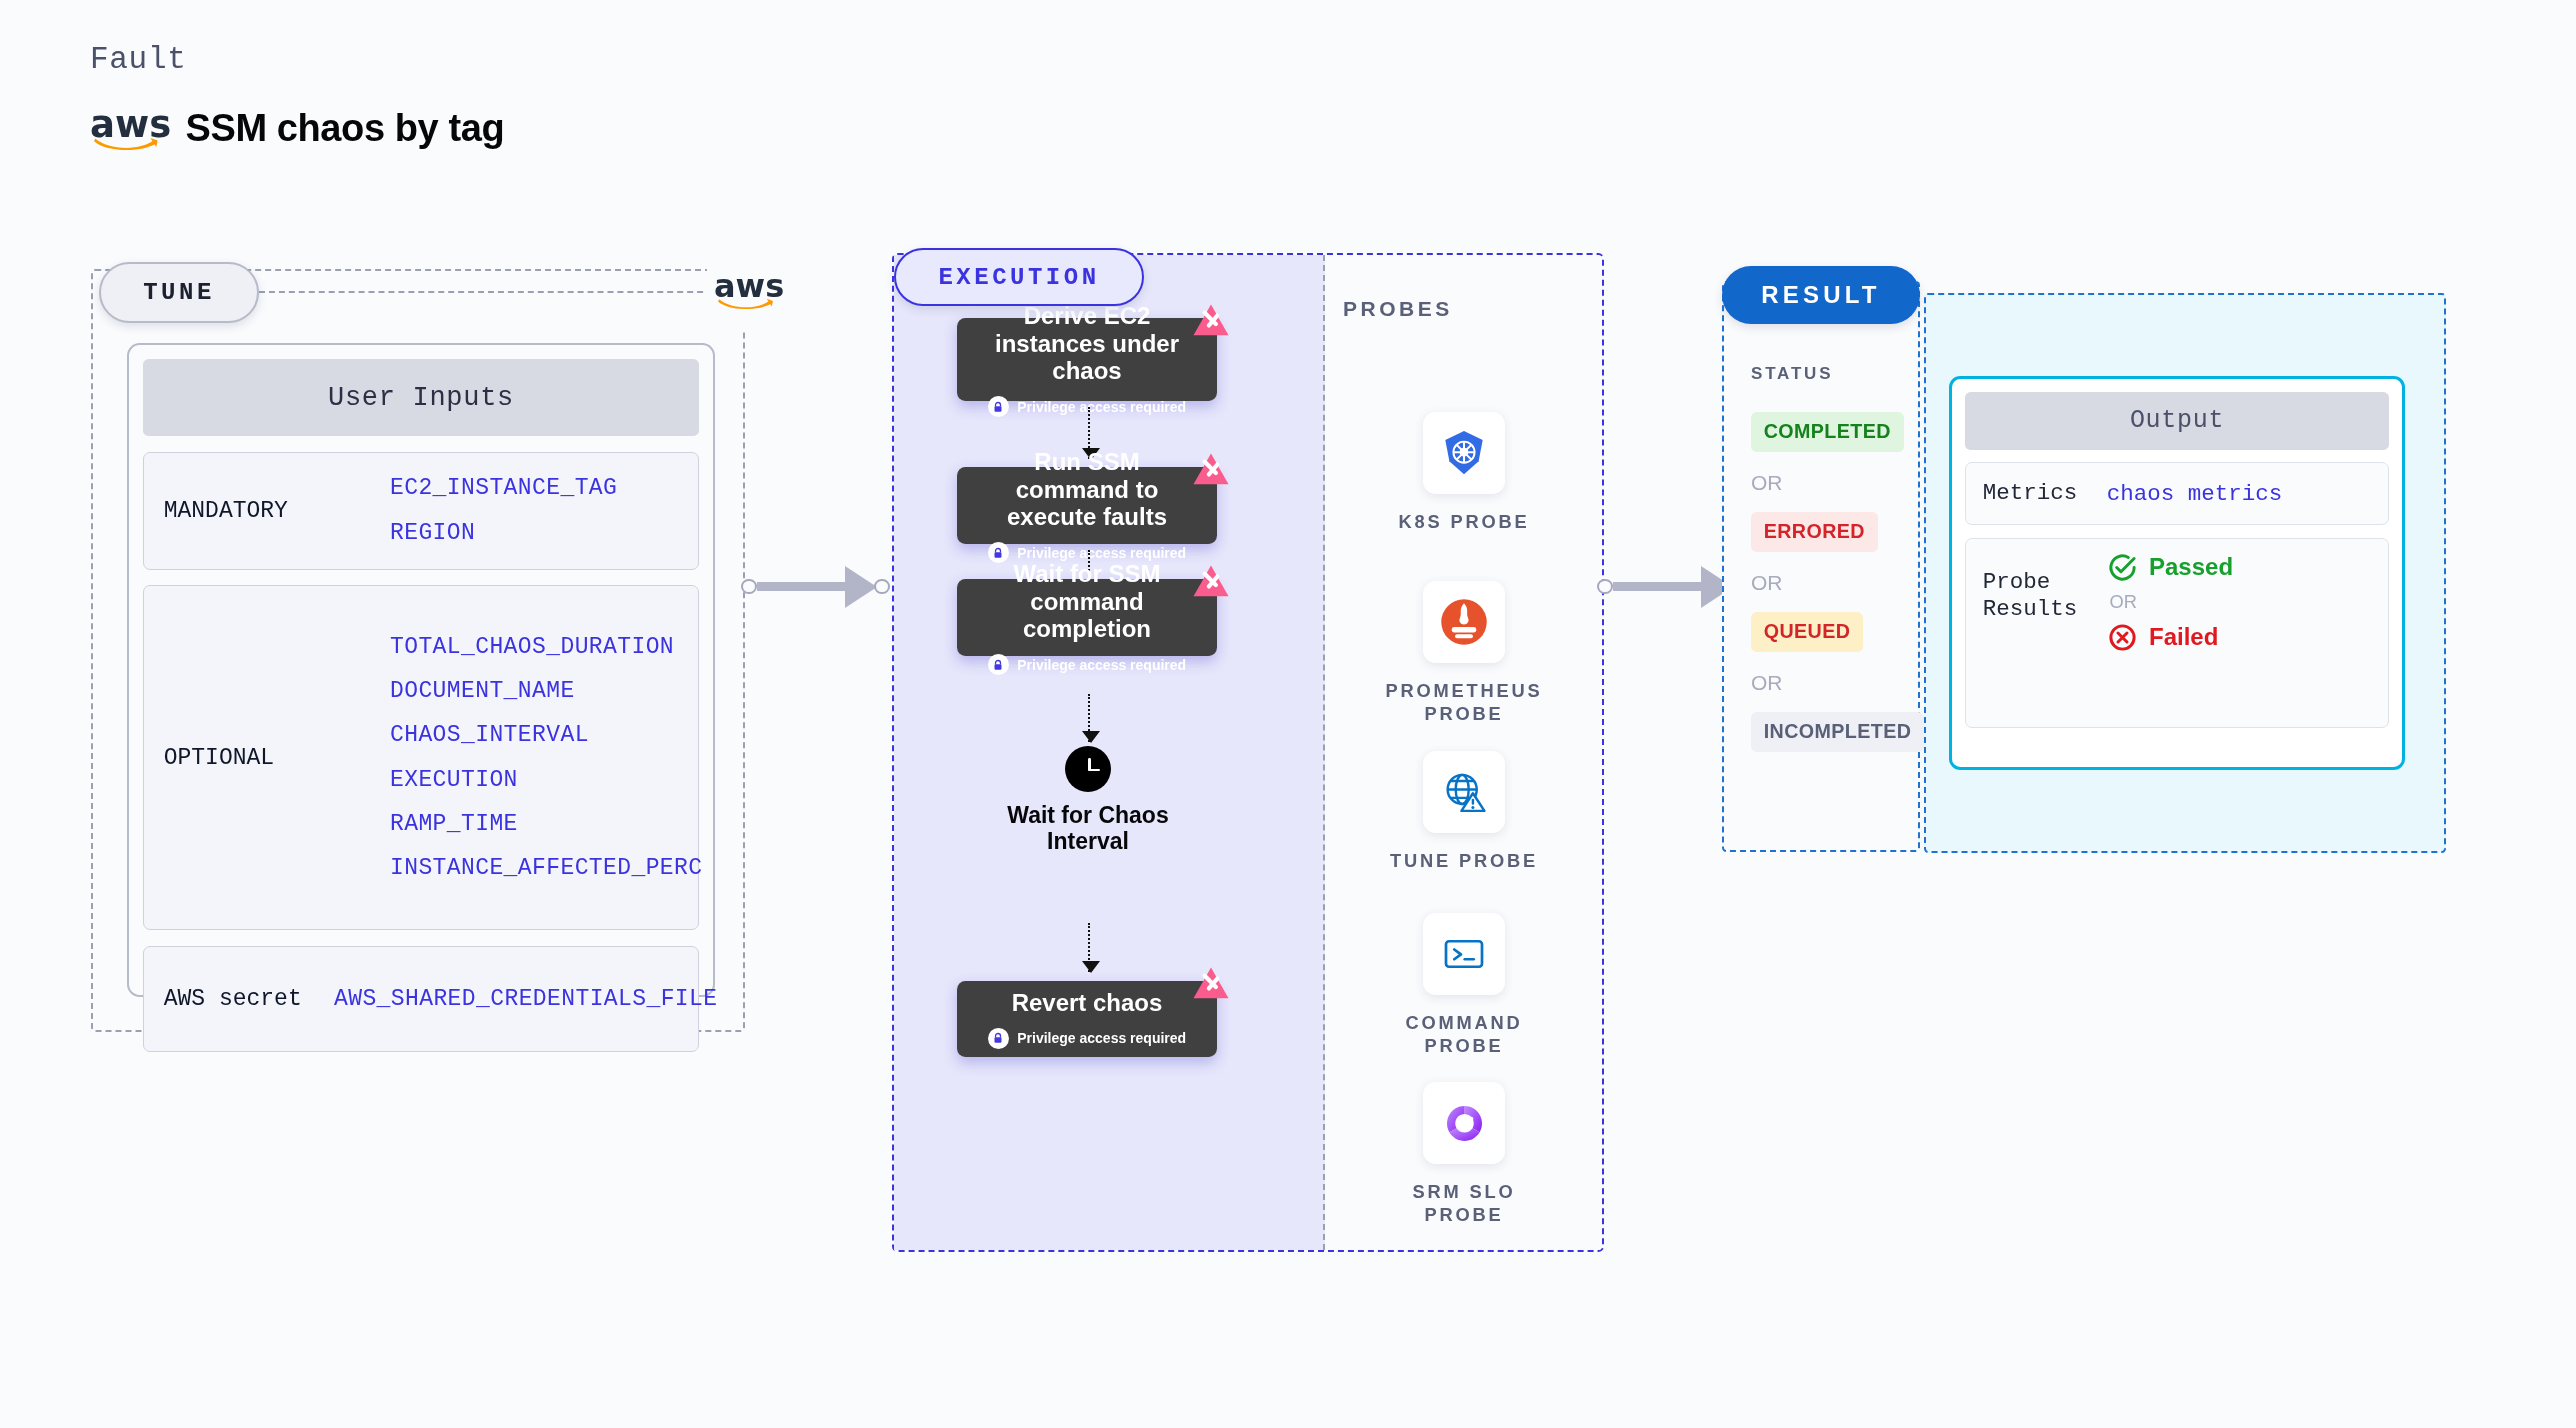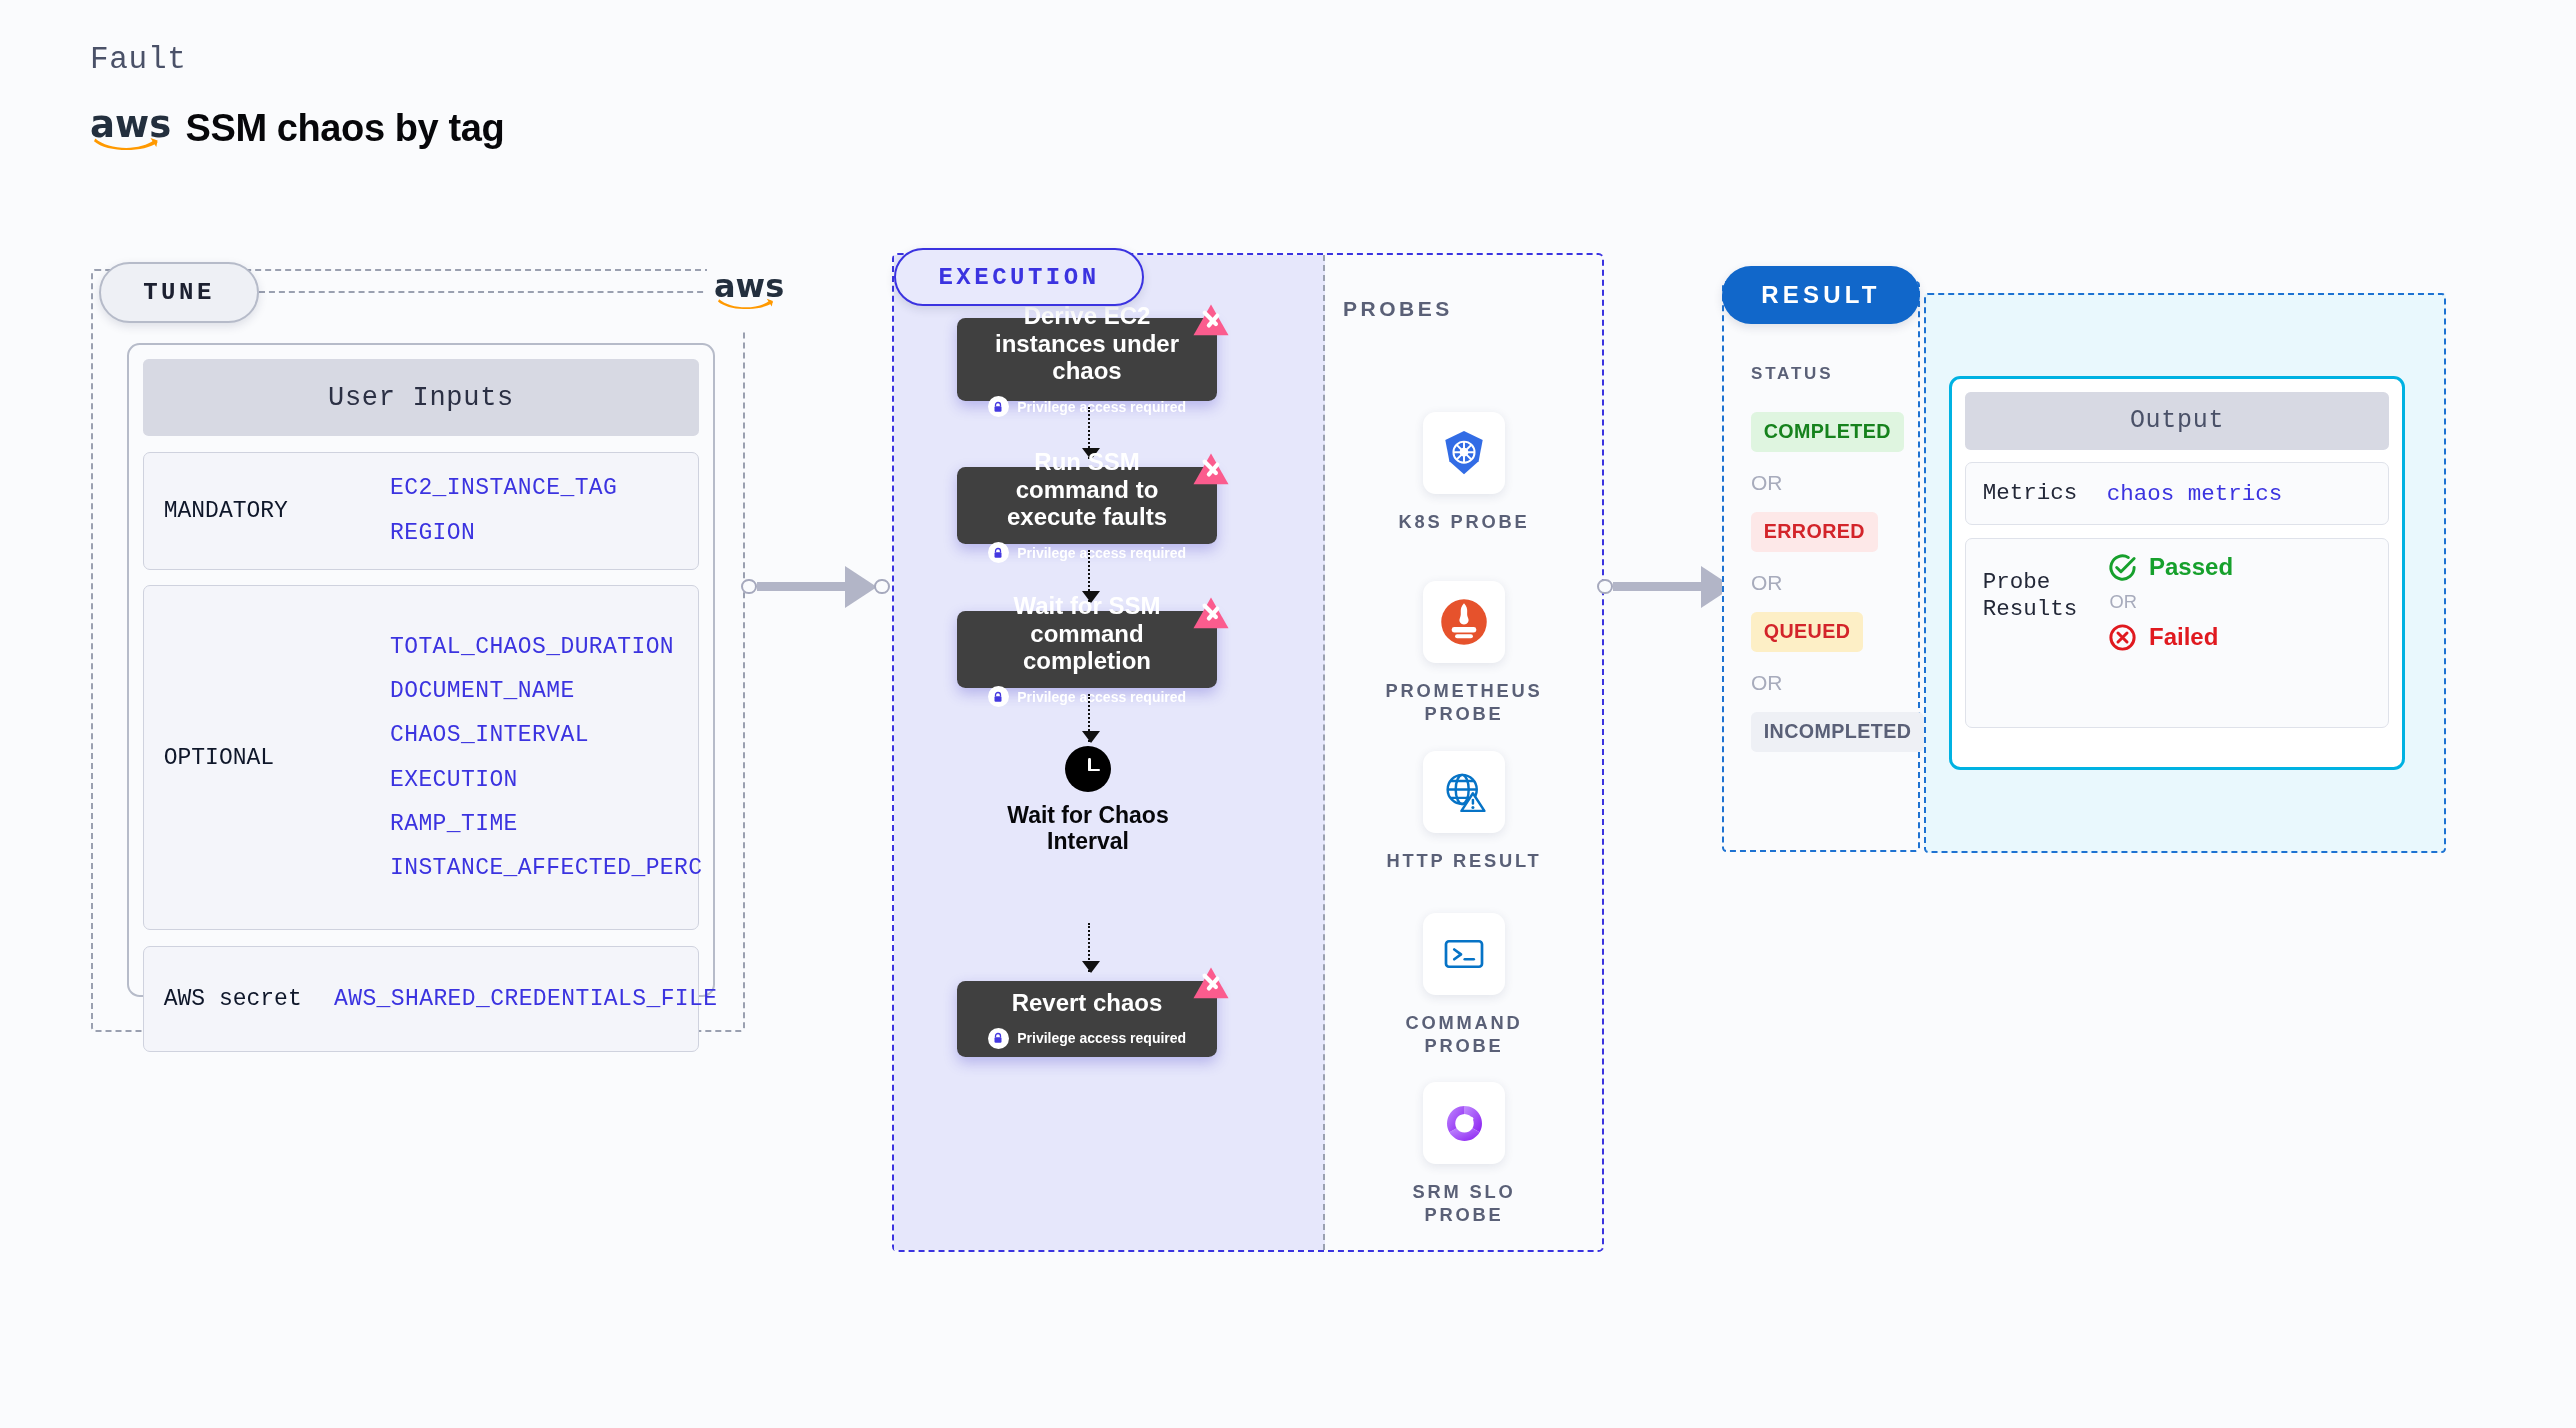--- a/index.html
+++ b/index.html
@@ -486,21 +486,21 @@
       <svg viewBox="0 0 24 24">
           <path d="M7,11 V8 a5,5 0 0 1 10,0 v3" fill="none" stroke="#4438e0" stroke-width="2.6"></path>
           <rect x="5" y="10.5" width="14" height="11" rx="2.4" fill="#4438e0"></rect>
         </svg>
     </span>
     <span>Privilege access required</span>
   </div>
 </div>
 <div class="exec-arrow" style="left:1088px; top:550px; height:52px;"></div>
 
-<div class="exec-node" style="left:957px; top:611px; width:260px; height:77px;">
+<div class="exec-node" style="left:957px; top:579px; width:260px; height:77px;">
   <svg class="harness-mark" viewBox="0 0 54 50">
     <path d="M27,2 L52,46 L2,46 Z" fill="#fb5c8e"></path>
     <path d="M18,14 L34,30" stroke="#fff" stroke-width="6" stroke-linecap="round"></path>
     <path d="M36,18 L24,32" stroke="#fff" stroke-width="6" stroke-linecap="round"></path>
   </svg>
   <div class="exec-node-title">Wait for SSM command completion</div>
   <div class="exec-node-priv">
     <span class="lock-badge">
       <svg viewBox="0 0 24 24">
           <path d="M7,11 V8 a5,5 0 0 1 10,0 v3" fill="none" stroke="#4438e0" stroke-width="2.6"></path>
@@ -568,21 +568,21 @@
       <g stroke="#0673c6" stroke-width="3.2" fill="none">
         <circle cx="29" cy="28" r="19"></circle>
         <ellipse cx="29" cy="28" rx="8.5" ry="19"></ellipse>
         <path d="M10 28 h38 M13.5 17 h31 M13.5 39 h31"></path>
       </g>
       <path d="M43 33 L58 56 H28 Z" fill="#fff" stroke="#0673c6" stroke-width="3.2" stroke-linejoin="round"></path>
       <rect x="41.4" y="40" width="3.2" height="8" rx="1.6" fill="#0673c6"></rect>
       <circle cx="43" cy="51.5" r="2" fill="#0673c6"></circle>
     </svg>
   </div>
-  <div class="probe-caption">HTTP RESULT</div>
+  <div class="probe-caption">TUNE PROBE</div>
 </div>
 
 <div class="probe-item" style="left:1376px; top:913px;">
   <div class="probe-tile">
     <svg viewBox="0 0 64 64" style="width:48px;height:48px;">
       <rect x="8" y="15" width="48" height="34" rx="4" fill="none" stroke="#0673c6" stroke-width="3.6"></rect>
       <path d="M19 26 L28 32.5 L19 39" fill="none" stroke="#0673c6" stroke-width="3.6" stroke-linecap="round" stroke-linejoin="round"></path>
       <path d="M33 39 h12" stroke="#0673c6" stroke-width="3.6" stroke-linecap="round"></path>
     </svg>
   </div>

